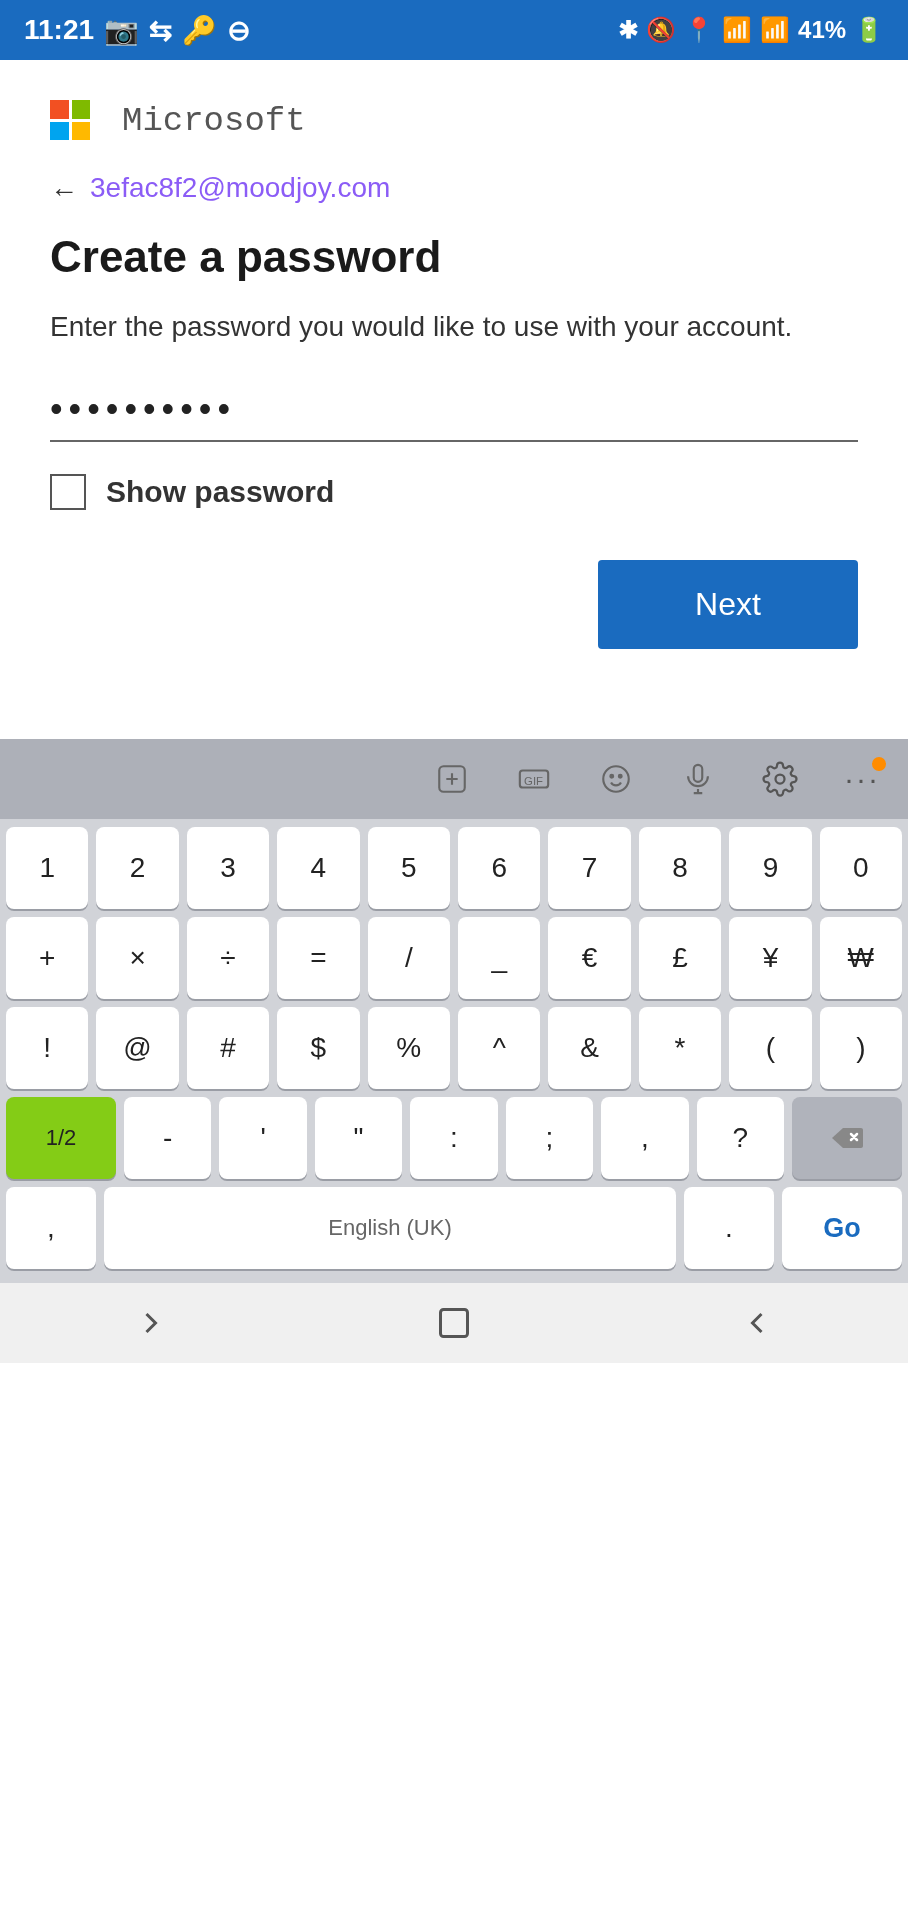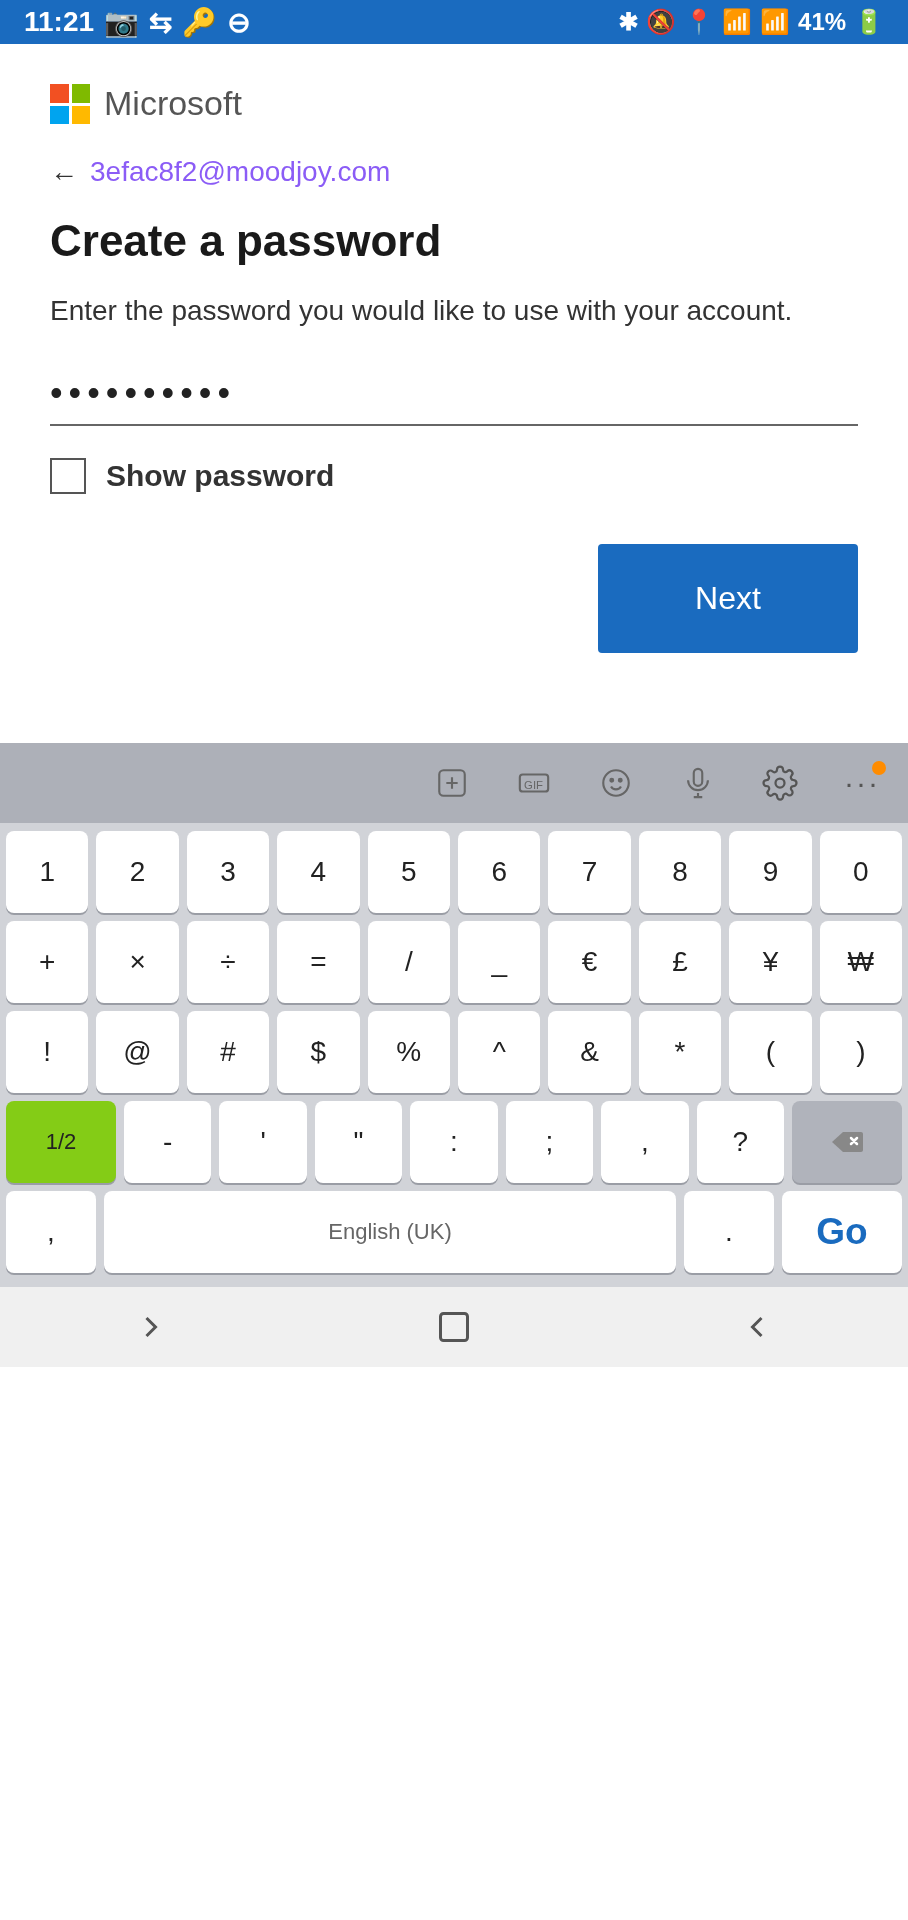--- a/index.html
+++ b/index.html
@@ -9,43 +9,44 @@
       min-height: 1920px;
       font-family: 'Segoe UI', Arial, sans-serif;
       background: #fff;
       overflow-x: hidden;
     }
 
     
     .status-bar {
       background: #1a6bbf;
       color: #fff;
-      height: 44px;
+      height: 60px;
       display: flex;
       align-items: center;
       justify-content: space-between;
       padding: 0 24px;
       font-size: 28px;
       font-weight: 600;
     }
     .status-left { display: flex; align-items: center; gap: 10px; }
     .status-right { display: flex; align-items: center; gap: 8px; font-size: 24px; }
 
     
     .main-content {
       background: #fff;
       padding: 40px 50px 30px 50px;
     }
 
     
     .ms-logo {
       display: flex;
-      align-items: flex-start;
-      gap: 14px;
+      align-items: flex-end;
+      gap: 32px;
       margin-bottom: 32px;
+      font-family: Liberation Mono, monospace;
     }
     .ms-logo-grid {
       width: 40px;
       height: 40px;
       display: grid;
       grid-template-columns: 1fr 1fr;
       grid-template-rows: 1fr 1fr;
       gap: 3px;
     }
     .ms-logo-grid div:nth-child(1) { background: #f25022; }
@@ -132,21 +133,21 @@
       justify-content: flex-end;
       margin-bottom: 60px;
     }
     .next-button {
       background: #1a6bbf;
       color: #fff;
       border: none;
       border-radius: 4px;
       font-size: 32px;
       font-weight: 500;
-      padding: 36px 80px;
+      padding: 26px 80px;
       cursor: pointer;
       min-width: 260px;
     }
 
     
     .footer-links {
       display: flex;
       gap: 40px;
       padding: 20px 0 30px 0;
     }
@@ -231,21 +232,21 @@
       font-size: 24px;
     }
     .kb-key.space-key {
       flex: 5;
       max-width: none;
       font-size: 24px;
     }
     .kb-key.go-key {
       background: #fff;
       color: #1a6bbf;
-      font-size: 37px;
+      font-size: 27px;
       font-weight: 600;
       flex: 1.5;
       max-width: 120px;
     }
     .kb-key.backspace-key {
       background: #b0b3bb;
       flex: 1.4;
       max-width: 110px;
     }
 

